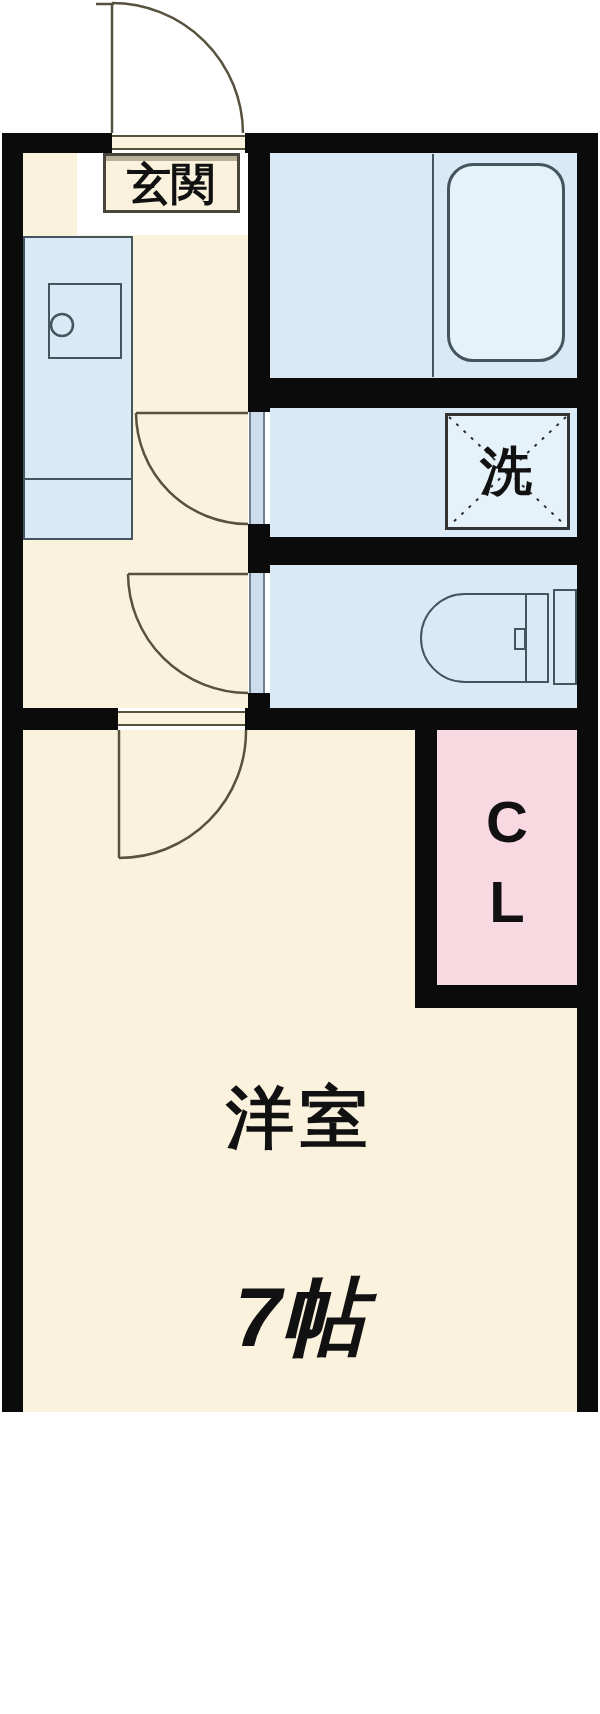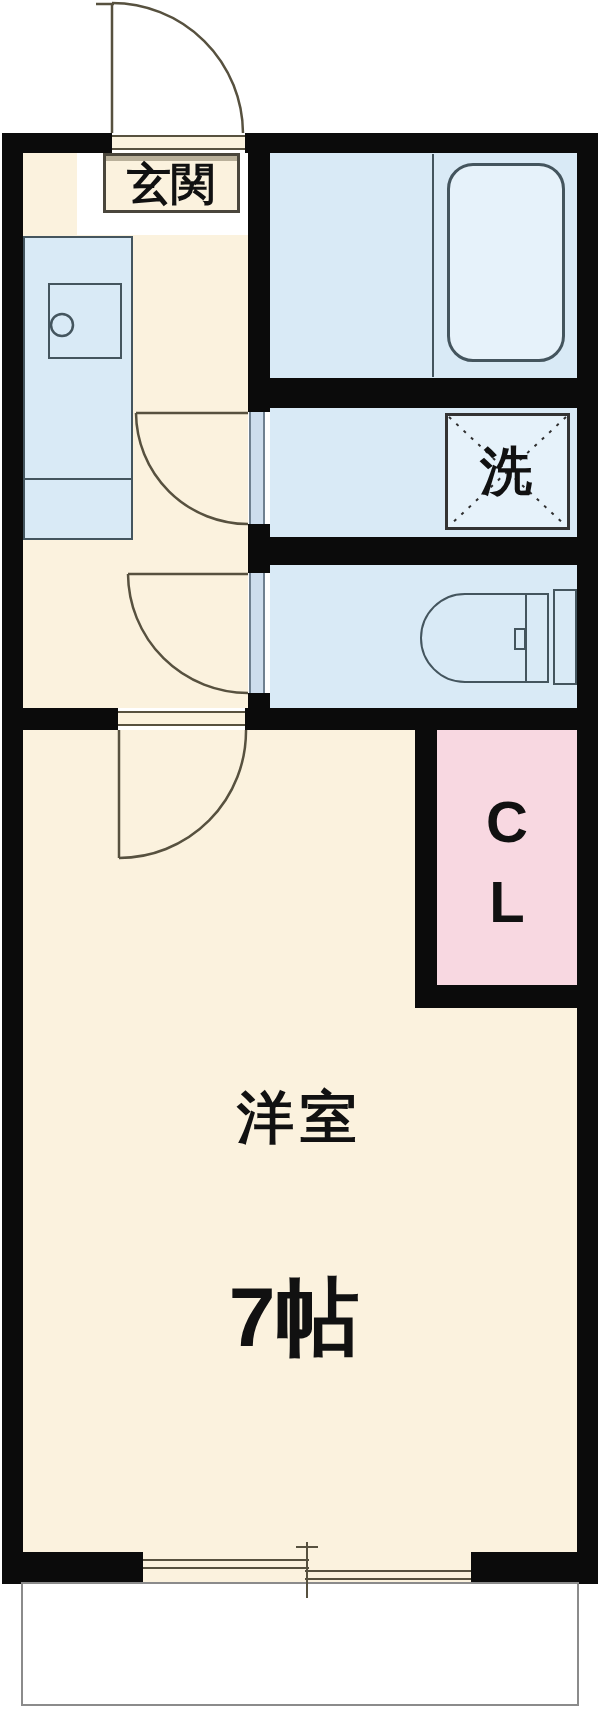--- a/index.html
+++ b/index.html
@@ -2,21 +2,21 @@
 <html style="--wall: #0b0b0b; --floor: #fbf2de; --water: #d9eaf6; --water-light: #e6f2fa; --closet-pink: #f8d8e1; --door-line: #57513f; --fixture-line: #44555e; --balcony-border: #8b8b8b; --label: #111111; --bg: #ffffff; --threshold: #cddded;"><head>
 <meta charset="utf-8">
 <style>
   :root{
     --wall:#0b0b0b; --floor:#fbf2de; --water:#d9eaf6; --water-light:#e6f2fa;
     --closet-pink:#f8d8e1; --door-line:#57513f; --fixture-line:#44555e;
     --balcony-border:#8b8b8b; --label:#111111; --bg:#ffffff; --threshold:#cddded;
   }
   html,body{margin:0;padding:0;}
   body{font-family:"Liberation Sans","DejaVu Sans",sans-serif;background:var(--bg);}
-  #plan{position:relative;width:600px;height:1714px;background:var(--bg);overflow:hidden;}
+  #plan{position:relative;width:600px;height:1412px;background:var(--bg);overflow:hidden;}
   #plan div{position:absolute;box-sizing:border-box;}
   .wall{background:var(--wall);}
   .floor-cream{background:var(--floor);}
   .floor-water{background:var(--water);}
   .fix{border:2px solid var(--fixture-line);background:var(--water);}
   .label{position:absolute;color:var(--label);font-weight:700;white-space:nowrap;
          transform:translate(-50%,-50%);text-align:center;}
   svg.overlay{position:absolute;left:0;top:0;pointer-events:none;}
 </style>
 </head>
@@ -99,16 +99,16 @@
       <line x1="296" y1="1547" x2="318" y2="1547"></line>
     </g>
   </svg>
 
   <div class="label" style="left:171px;top:184px;font-size:44px;">玄関</div>
   <div class="label" style="left:506px;top:472px;font-size:52px;">洗</div>
   <div class="label" style="left:507px;top:862px;font-size:58px;line-height:80px;font-weight:700;">
     <span>C</span><br>
     <span>L</span>
   </div>
-  <div class="label" style="left:300px;top:1118px;font-size:57px;letter-spacing:6px;">洋室</div>
-  <div class="label" style="left:294px;top:1318px;font-size:84px;">7帖</div>
+  <div class="label" style="left:300px;top:1118px;font-size:68px;letter-spacing:6px;">洋室</div>
+  <div class="label" style="left:300px;top:1318px;font-size:84px;font-style:italic;">7帖</div>
 
 </div>
 
 </body></html>

